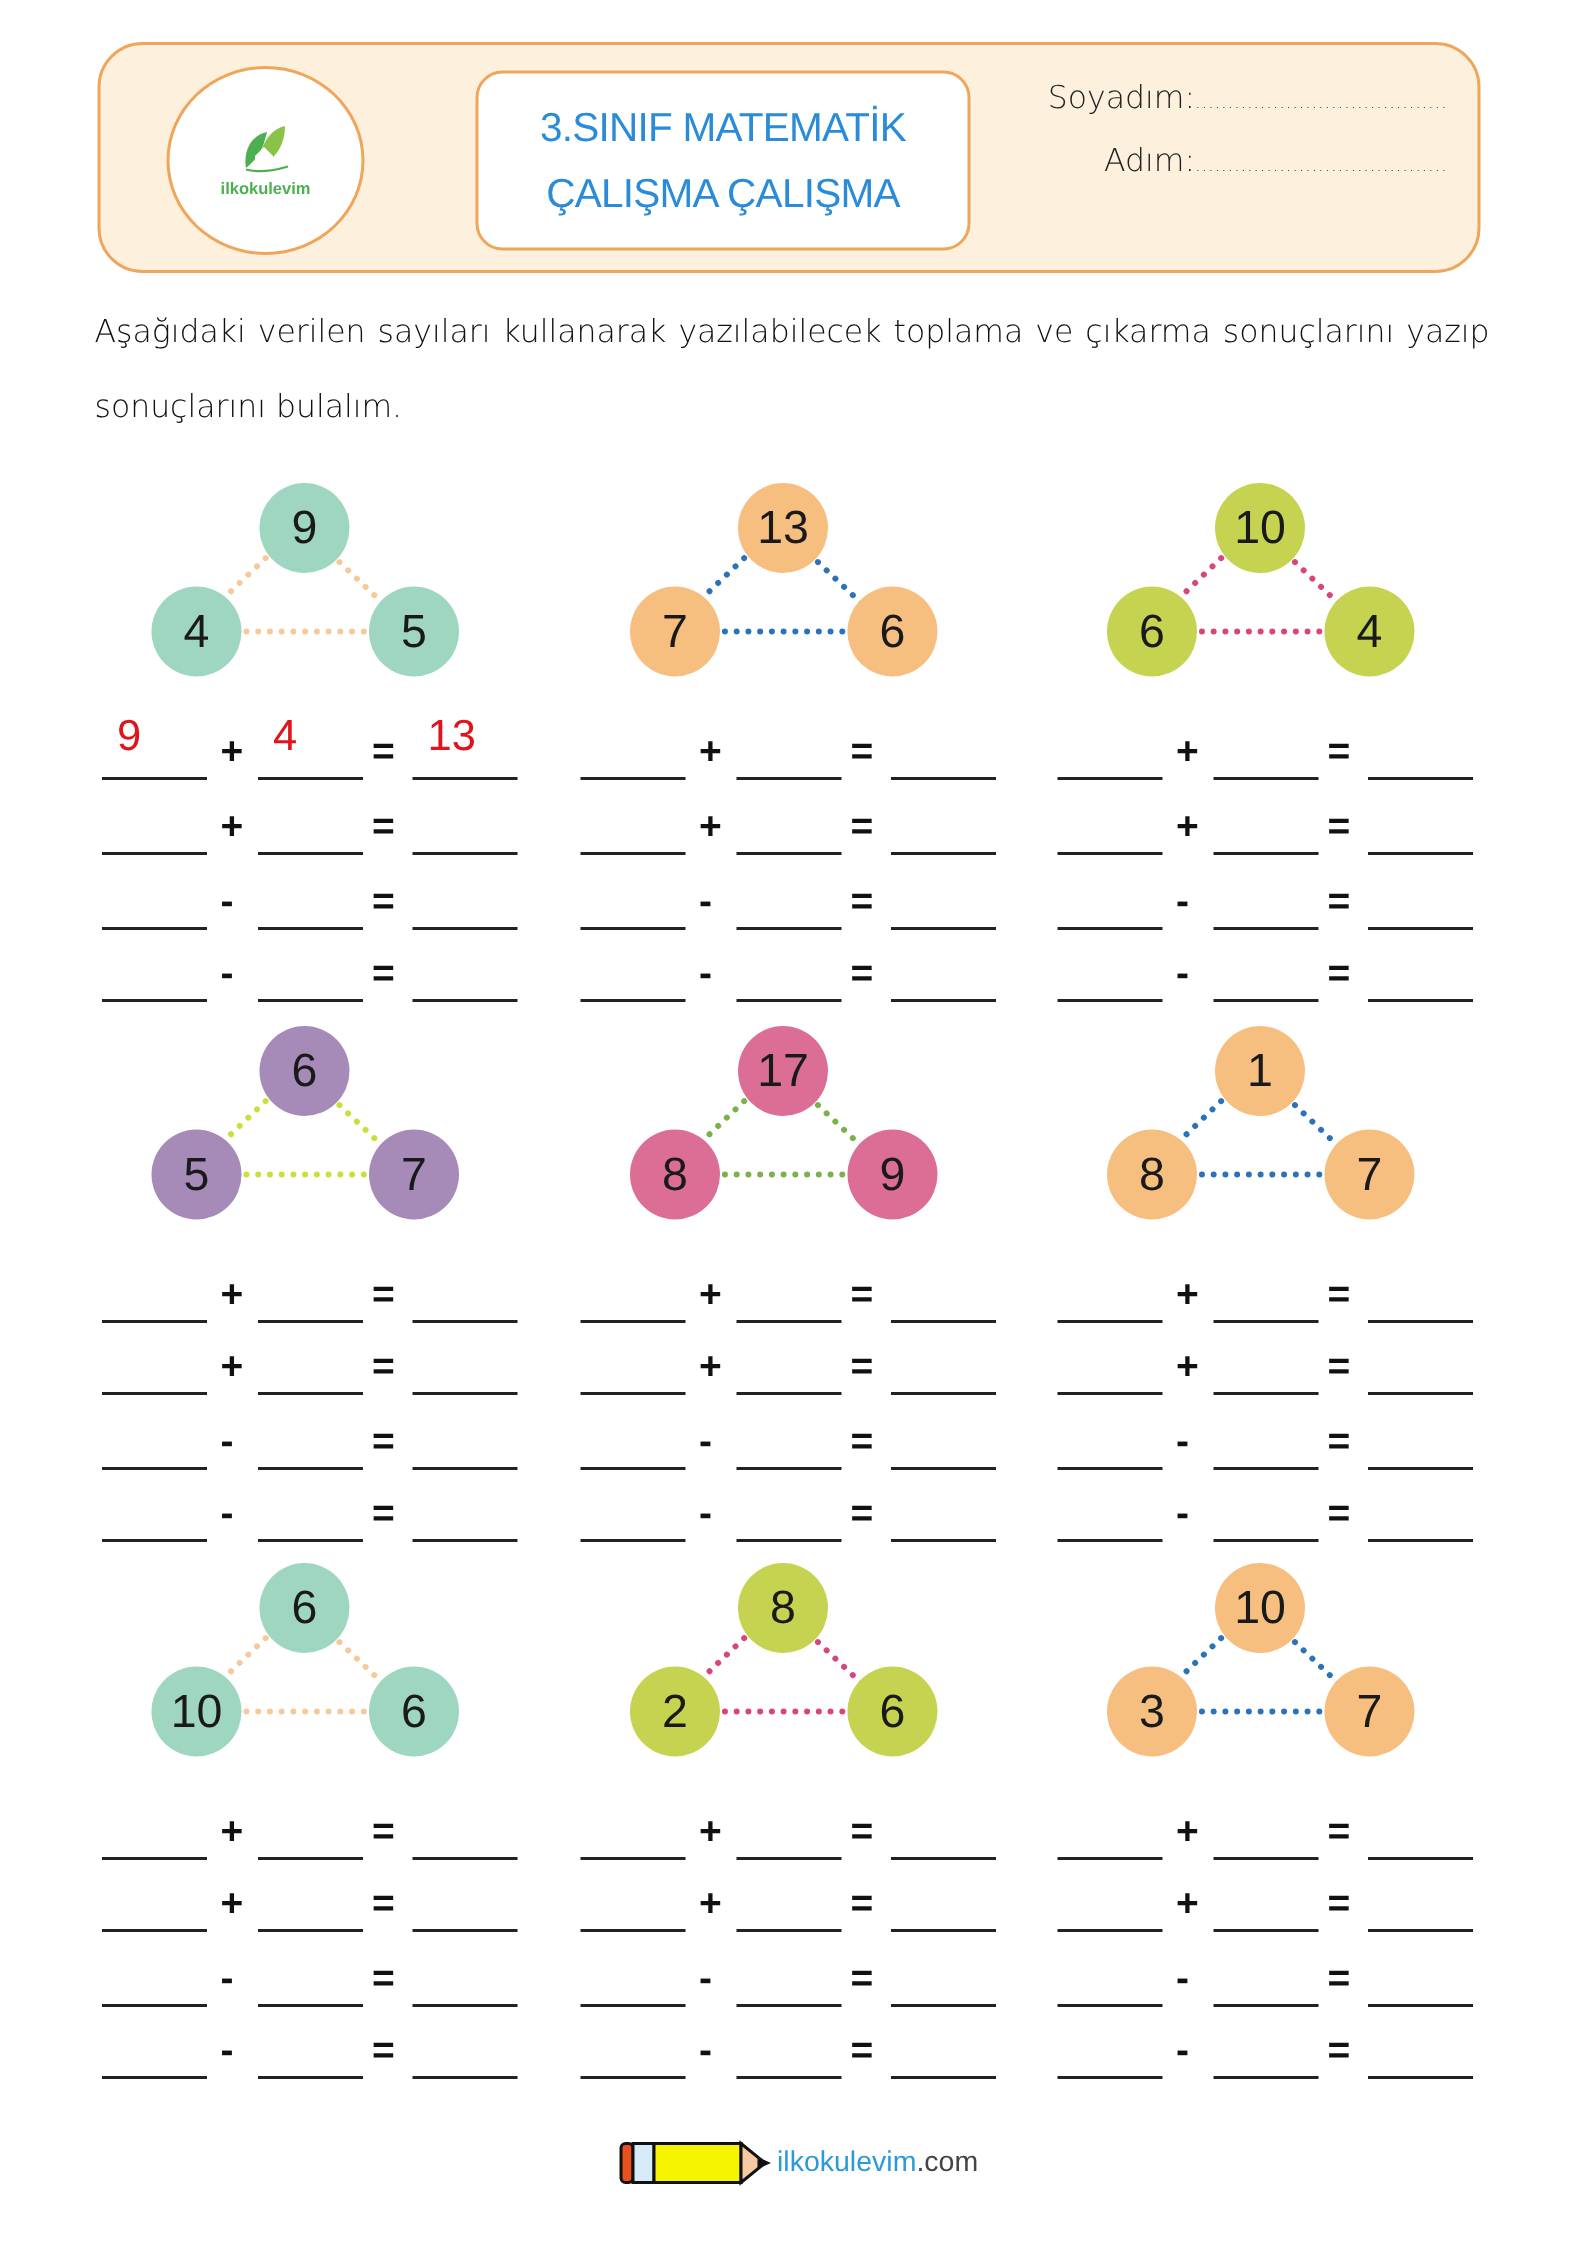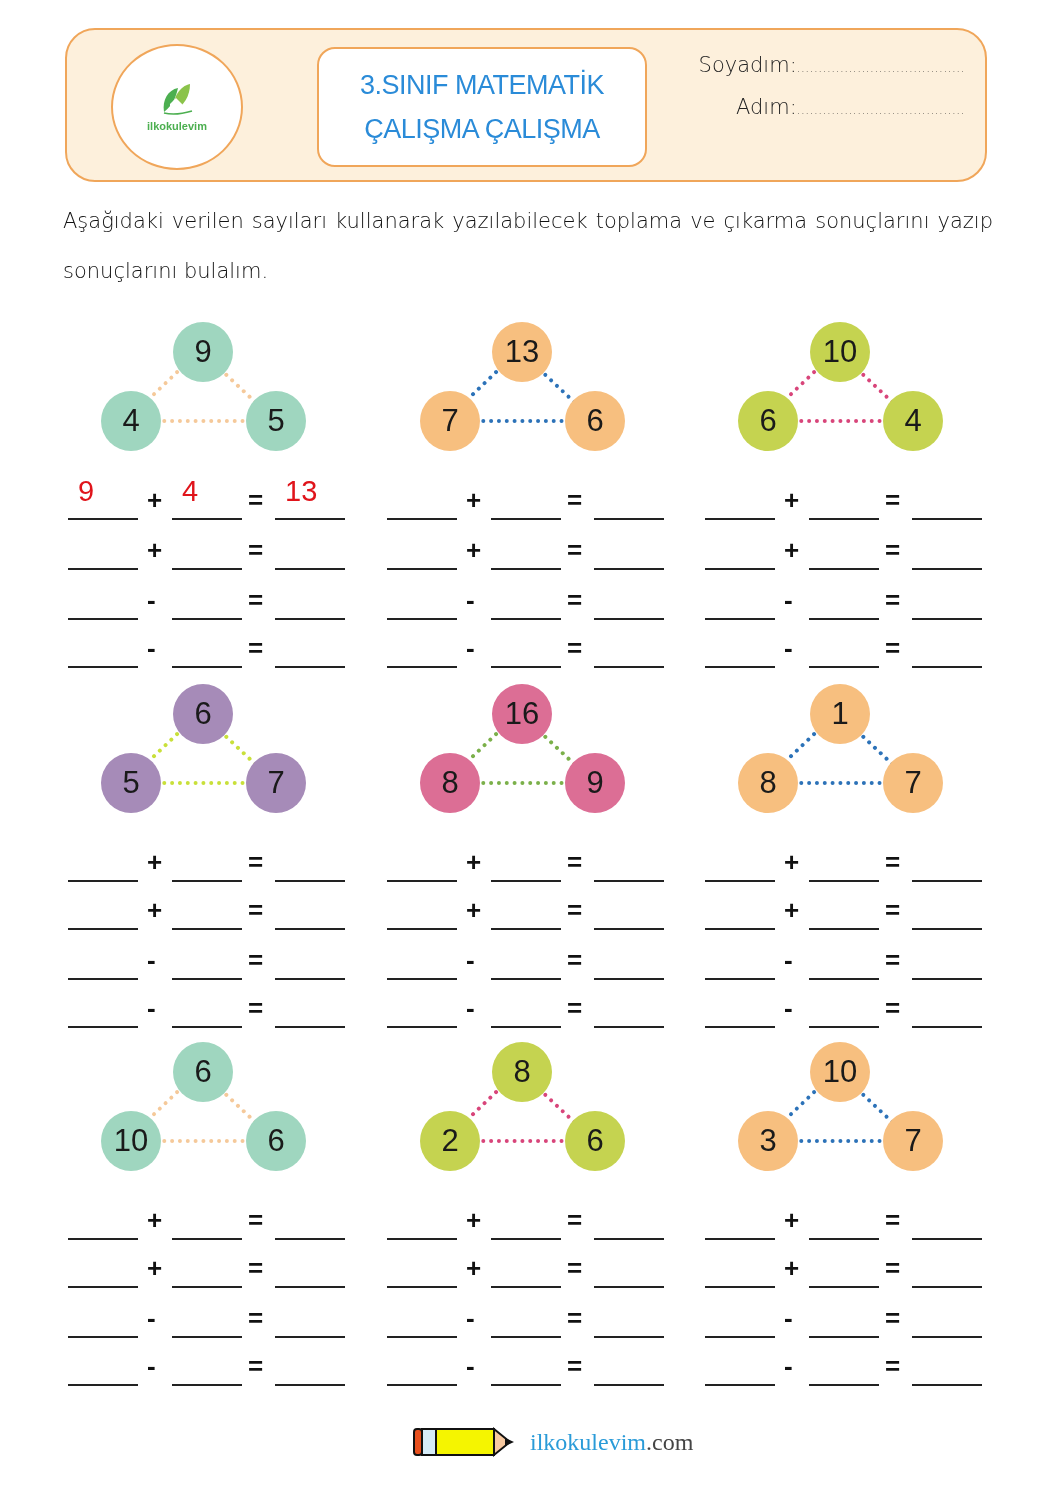--- a/index.html
+++ b/index.html
@@ -15,21 +15,21 @@
   .instr{position:absolute;left:63px;top:196px;width:930px;font-size:21px;line-height:50px;text-align:justify;text-align-last:left;font-family:"DejaVu Sans",sans-serif;font-weight:200;}
   .group{position:absolute;width:300px;height:330px;}
   .node{position:absolute;width:60px;height:60px;border-radius:50%;display:flex;align-items:center;justify-content:center;font-family:"Liberation Sans",sans-serif;font-size:31px;color:#1a1a1a;z-index:2;}
   .dots-line{position:absolute;height:0;border-top:4px dotted;transform-origin:0 0;z-index:1;}
   .eq-row{position:absolute;left:0;width:300px;height:40px;}
   .blank{position:absolute;bottom:0;width:70px;border-bottom:2px solid #222;height:40px;display:flex;align-items:flex-end;justify-content:center;}
   .blank .ans{font-family:"Liberation Sans",sans-serif;font-size:29px;color:#e0141b;position:absolute;bottom:10px;left:10px;}
   .op{position:absolute;bottom:4px;font-family:"Liberation Sans",sans-serif;font-size:26px;font-weight:bold;}
   .footer{position:absolute;left:412px;top:1425px;display:flex;align-items:center;}
   .pencil{position:relative;width:104px;height:34px;}
-  .footer-text{font-family:Liberation Serif, serif;font-size:24px;color:#2a9bd8;margin-left:14px;}
+  .footer-text{font-family:Liberation Sans, sans-serif;font-size:19px;color:#2a9bd8;margin-left:2px;}
   .footer-text .dom{color:#444;}
 </style>
 </head>
 <body>
 
 <div class="header">
   <div class="logo">
     <div class="logo-leaf">
       <svg width="34" height="34" viewBox="0 0 34 34">
         <path d="M4 30 C2 18 8 8 18 6 C16 14 14 22 4 30Z" fill="#4caf50"></path>
@@ -200,21 +200,21 @@
       <div class="blank" style="left: 0px;"></div>
       <span class="op" style="left: 79px;">-</span>
       <div class="blank" style="left: 104px;"></div>
       <span class="op" style="left: 180px;">=</span>
       <div class="blank" style="left: 207px;"></div>
     </div>
     <div class="group" style="left: 387px; top: 682px;">
       <div class="dots-line" style="border-color: rgb(123, 176, 74); left: 135px; top: 30px; width: 99.7246px; transform: rotate(136.219deg);"></div>
       <div class="dots-line" style="border-color: rgb(123, 176, 74); left: 135px; top: 30px; width: 100.449px; transform: rotate(43.3865deg);"></div>
       <div class="dots-line" style="border-color: rgb(123, 176, 74); left: 63px; top: 99px; width: 145px; transform: rotate(0deg);"></div>
-      <div class="node" style="left: 105px; top: 2px; background: rgb(220, 110, 149);">16</div>
+      <div class="node" style="left: 105px; top: 2px; background: rgb(220, 110, 149);">17</div>
       <div class="node" style="left: 33px; top: 71px; background: rgb(220, 110, 149);">8</div>
       <div class="node" style="left: 178px; top: 71px; background: rgb(220, 110, 149);">9</div>
     </div>
     <div class="eq-row" style="left: 387px; top: 842px;">
       <div class="blank" style="left: 0px;"></div>
       <span class="op" style="left: 79px;">+</span>
       <div class="blank" style="left: 104px;"></div>
       <span class="op" style="left: 180px;">=</span>
       <div class="blank" style="left: 207px;"></div>
     </div>

